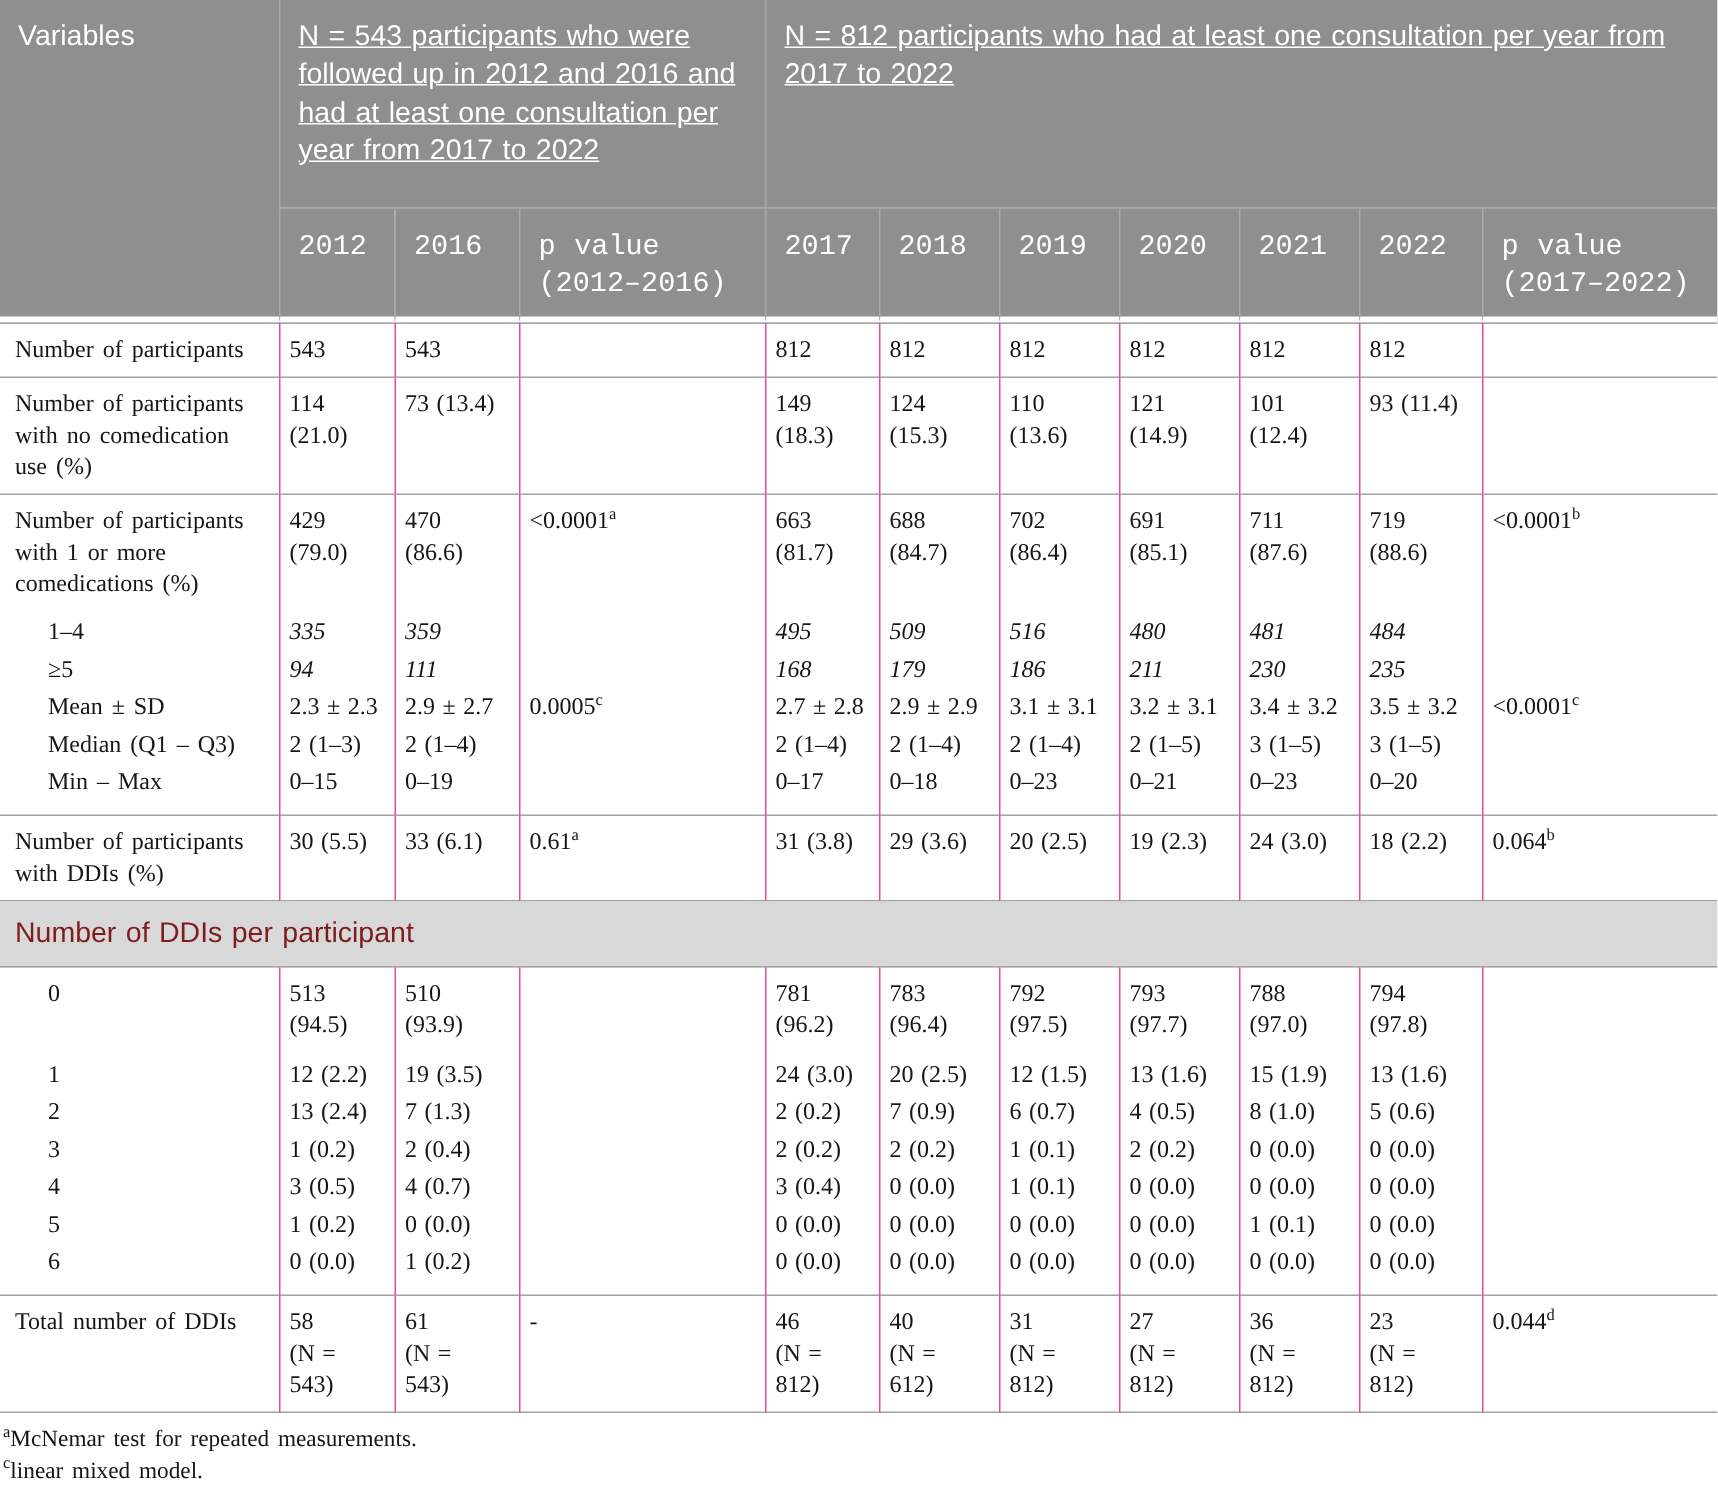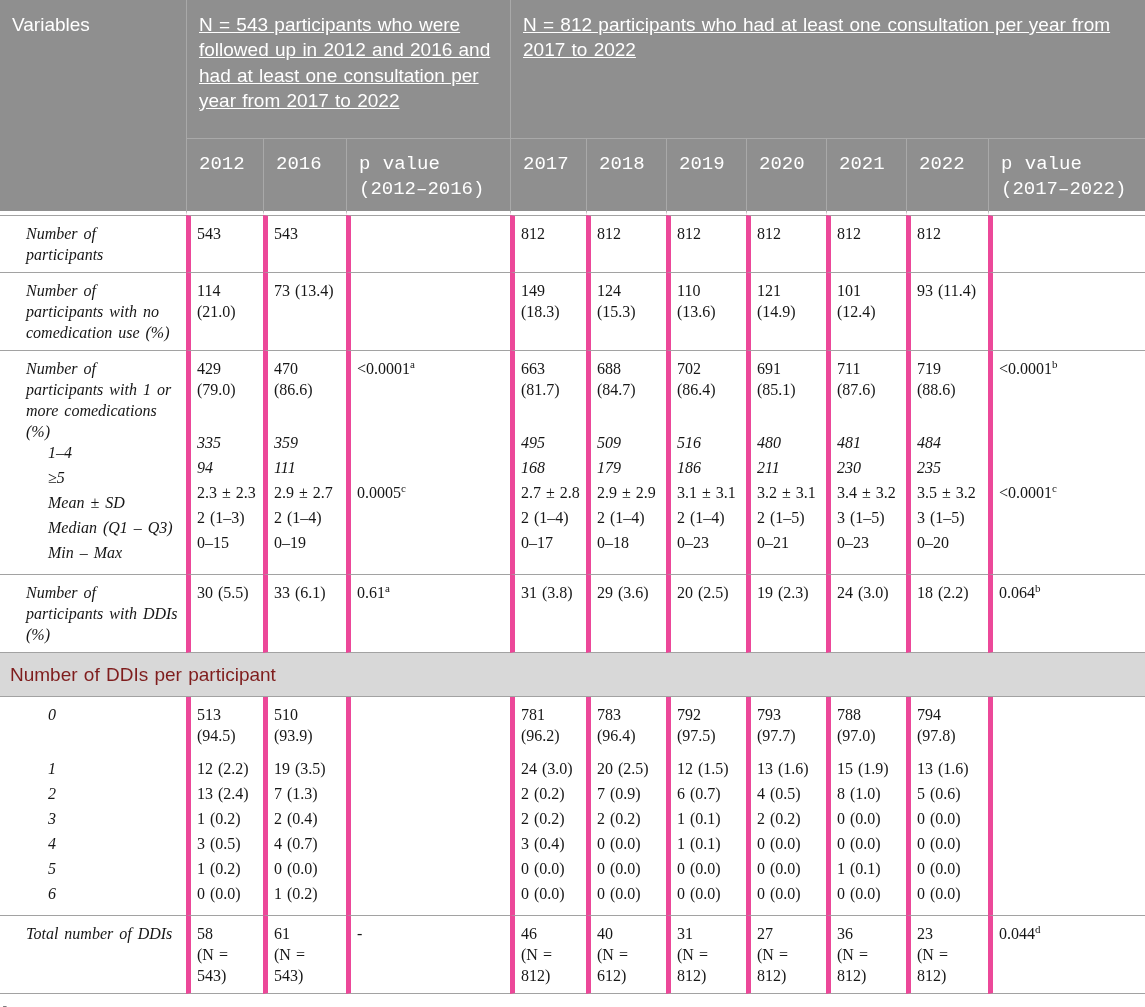--- a/index.html
+++ b/index.html
@@ -25,22 +25,22 @@
   tr.h2-row td {
     border-left:1px solid #a9a9a9; border-bottom:4px solid #ffffff;
     height:50px; padding-top:13px;font-family:Liberation Mono, monospace;
   }
   
   tbody td {
     vertical-align:top; border-bottom:1px solid #a2a2a2;
     padding:7px 6px; font-size:16px; line-height:21px;
   }
   tbody tr.first-row td { border-top:1px solid #a2a2a2; }
-  tbody tr td + td { border-left:5px solid #ec4899;margin-left:40px; }
-  tbody td.label-cell { padding-left:26px; padding-right:8px; word-spacing:2px;font-style:italic; }
+  tbody tr td + td { border-left:1px solid #ec4899;margin-left:40px; }
+  tbody td.label-cell { padding-left:10px; padding-right:8px; word-spacing:2px; }
   tbody td.value-cell { word-spacing:1px; }
   .value { white-space:pre-line; }
   .slot { min-height:25px; }
   .slot.main  { min-height:74px; }
   .slot.main2 { min-height:54px; }
   .indent { padding-left:22px; }
   .italic { font-style:italic; }
   td.band {
     background:#d8d8d8; color:#7f1d1d;
     font-family:"Liberation Sans", sans-serif;
@@ -449,15 +449,16 @@
 812)</div>
         </td>
         <td class="value-cell">
           <div class="value">0.044<sup>d</sup></div>
         </td>
       </tr>
     </tbody>
 </table>
 
 <div class="footnotes">
+  <div class="footnote-line"><sup>a</sup><span>McNemar test for repeated measurements.</span></div>
   <div class="footnote-line"><sup>c</sup><span>linear mixed model.</span></div>
 
 </div>
 
 </body></html>

